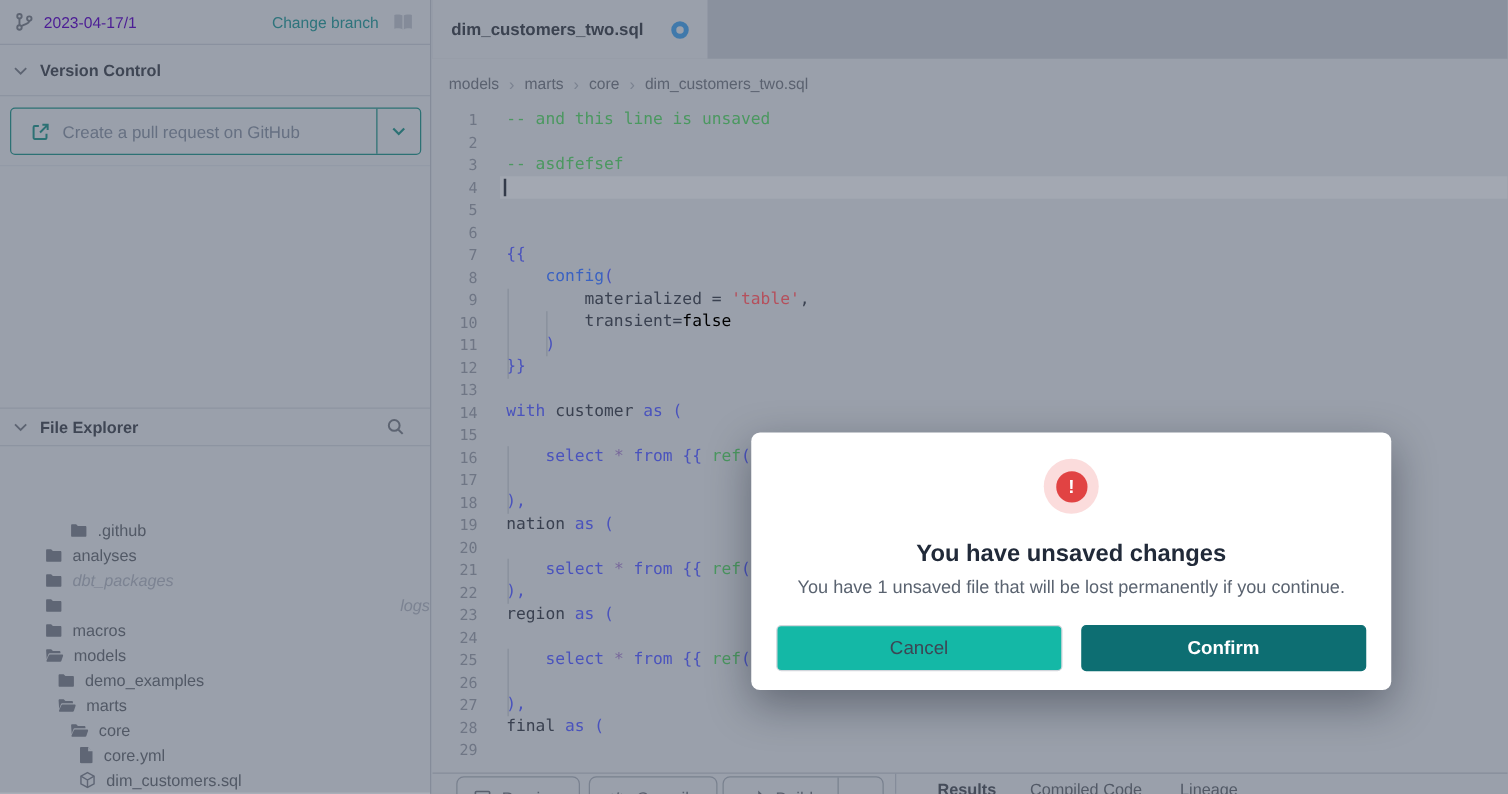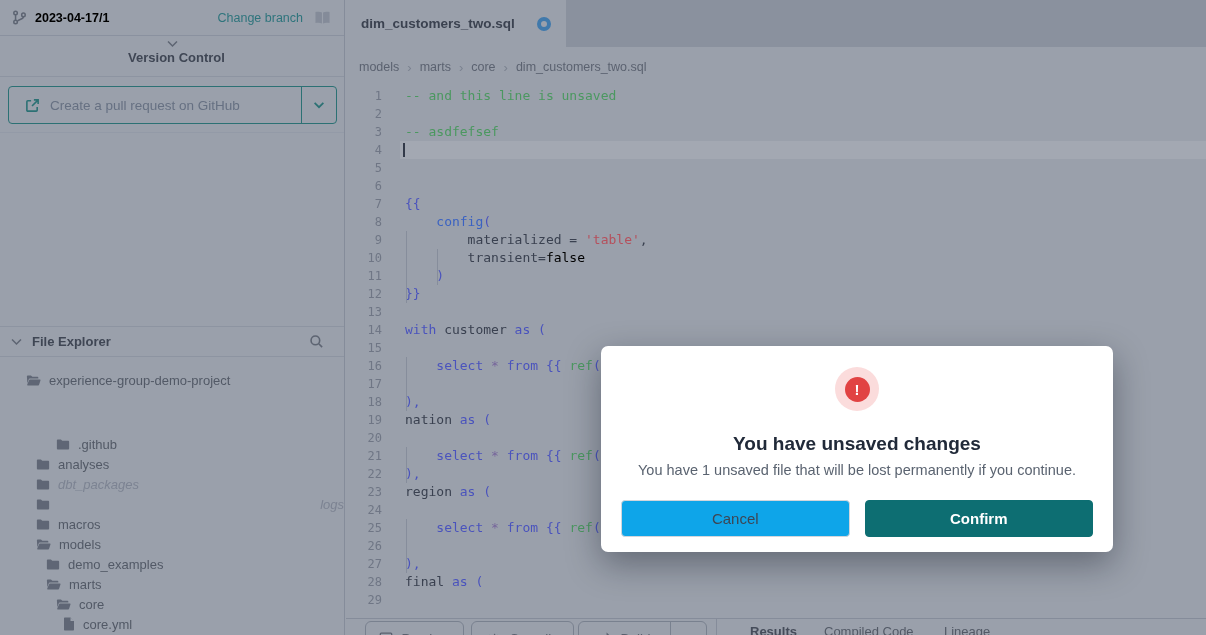--- a/index.html
+++ b/index.html
@@ -4,30 +4,30 @@
 <style>
   * { margin:0; padding:0; box-sizing:border-box; }
   html,body { width:1206px; height:635px; overflow:hidden;
     font-family:"Liberation Sans", sans-serif; background:#9aa0ab; }
 
   
   #sidebar { position:absolute; left:0; top:0; width:345px; height:635px;
     background:#9aa0ab; border-right:1px solid #858c9a; }
   #branch-bar { position:absolute; left:0; top:0; width:100%; height:36px;
     border-bottom:1px solid #8a919f; display:flex; align-items:center; padding:0 12px; }
-  #branch-bar .bname { font-size:12.5px; color:#000000; margin-left:8px; flex:0 0 auto;font-weight:bold; }
+  #branch-bar .bname { font-size:12.5px; color:#4c1d95; margin-left:8px; flex:0 0 auto; }
   #branch-bar .spacer { flex:1; }
   .change-branch { font-size:12.5px; color:#2e747c; margin-right:10px; cursor:pointer; }
   .icon { display:inline-flex; align-items:center; justify-content:center; }
   .ic-gray { color:#5d6472; } .ic-dim { color:#848b99; } .ic-teal { color:#2c7174; }
 
   .section-header { display:flex; align-items:center; padding:0 10px; font-weight:bold;
     font-size:13px; color:#3f4654; }
   #vc-header { position:absolute; left:0; top:37px; width:100%; height:40px;
-    border-bottom:1px solid #8d94a1;flex-direction:column; }
+    border-bottom:1px solid #8d94a1; }
   .section-header .title { margin-left:9px; }
 
   #pr-button { position:absolute; left:8px; top:86px; width:329px; height:38px;
     border:1.5px solid #2c7174; border-radius:4px; display:flex; align-items:stretch;
     cursor:pointer; }
   #pr-main { flex:1; display:flex; align-items:center; padding-left:16px; gap:10px;
     font-size:13.5px; color:#667082; }
   #pr-caret { width:35px; border-left:1.5px solid #2c7174; display:flex;
     align-items:center; justify-content:center; color:#2c7174; }
   #vc-bottom-line { position:absolute; left:0; top:132px; width:100%; height:1px; background:#939aa7; }
@@ -103,21 +103,21 @@
     margin:0 auto; display:flex; align-items:center; justify-content:center; }
   #modal-icon-inner { width:25px; height:25px; border-radius:50%; background:#e14343;
     color:#ffffff; font-size:15px; font-weight:bold; display:flex; align-items:center;
     justify-content:center; }
   #modal-title { margin-top:22px; font-size:19px; font-weight:bold; color:#212a39; }
   #modal-body { margin-top:7px; font-size:14.5px; color:#5a6370; }
   #modal-actions { margin-top:22px; display:flex; gap:15px; }
   .m-btn { flex:1; height:37px; border-radius:4px; font-size:15px; display:flex;
     align-items:center; justify-content:center; cursor:pointer;
     font-family:"Liberation Sans", sans-serif; }
-  #btn-cancel { background:#0ea5e9; border:1px solid #d2d6dc; color:#3d4654; }
+  #btn-cancel { background:#14b8a6; border:1px solid #d2d6dc; color:#3d4654; }
   #btn-confirm { background:#0d6e72; border:1px solid #0d6e72; color:#ffffff; font-weight:bold; }
 </style>
 </head>
 <body>
 
 <div id="sidebar">
 
   <div id="branch-bar">
     <span class="icon ic-gray">
       <svg width="15" height="15" viewBox="0 0 16 16" fill="none" stroke="currentColor" stroke-width="1.6">
@@ -175,29 +175,20 @@
     <span class="spacer"></span>
     <span class="icon ic-gray" style="margin-right:10px">
       <svg width="15" height="15" viewBox="0 0 16 16" fill="none" stroke="currentColor" stroke-width="1.7">
         <circle cx="6.8" cy="6.8" r="4.6"></circle>
           <path d="m10.4 10.4 3.6 3.6"></path>
       </svg>
     </span>
   </div>
 
   <div id="tree">
-      <div class="tree-row" style="padding-left: 26px;">
-        <span class="icon">
-          <svg width="15" height="13" viewBox="0 0 17 14" fill="currentColor">
-            <path d="M1 2.2c0-.6.4-1 1-1h3.6l1.6 1.6H13c.6 0 1 .4 1 1v1H4.2c-.5 0-.9.3-1 .8L1.5 10z"></path>
-            <path d="M4.5 5.9h11c.7 0 1.1.6.9 1.2l-1.6 4.8c-.1.4-.5.7-1 .7H2.3c-.7 0-1.1-.6-.9-1.2l2.1-4.8c.2-.4.5-.7 1-.7z"></path>
-          </svg>
-        </span>
-        <span class="lbl">experience-group-demo-project</span>
-      </div>
       <div class="tree-row" style="padding-left: 56px; margin-top: 44px;">
         <span class="icon">
           <svg width="14" height="13" viewBox="0 0 16 14" fill="currentColor">
             <path d="M1 2.2c0-.6.4-1 1-1h3.6l1.6 1.6H14c.6 0 1 .4 1 1v7.9c0 .6-.4 1-1 1H2c-.6 0-1-.4-1-1z"></path>
           </svg>
         </span>
         <span class="lbl">.github</span>
       </div>
       <div class="tree-row" style="padding-left: 36px;">
         <span class="icon">

